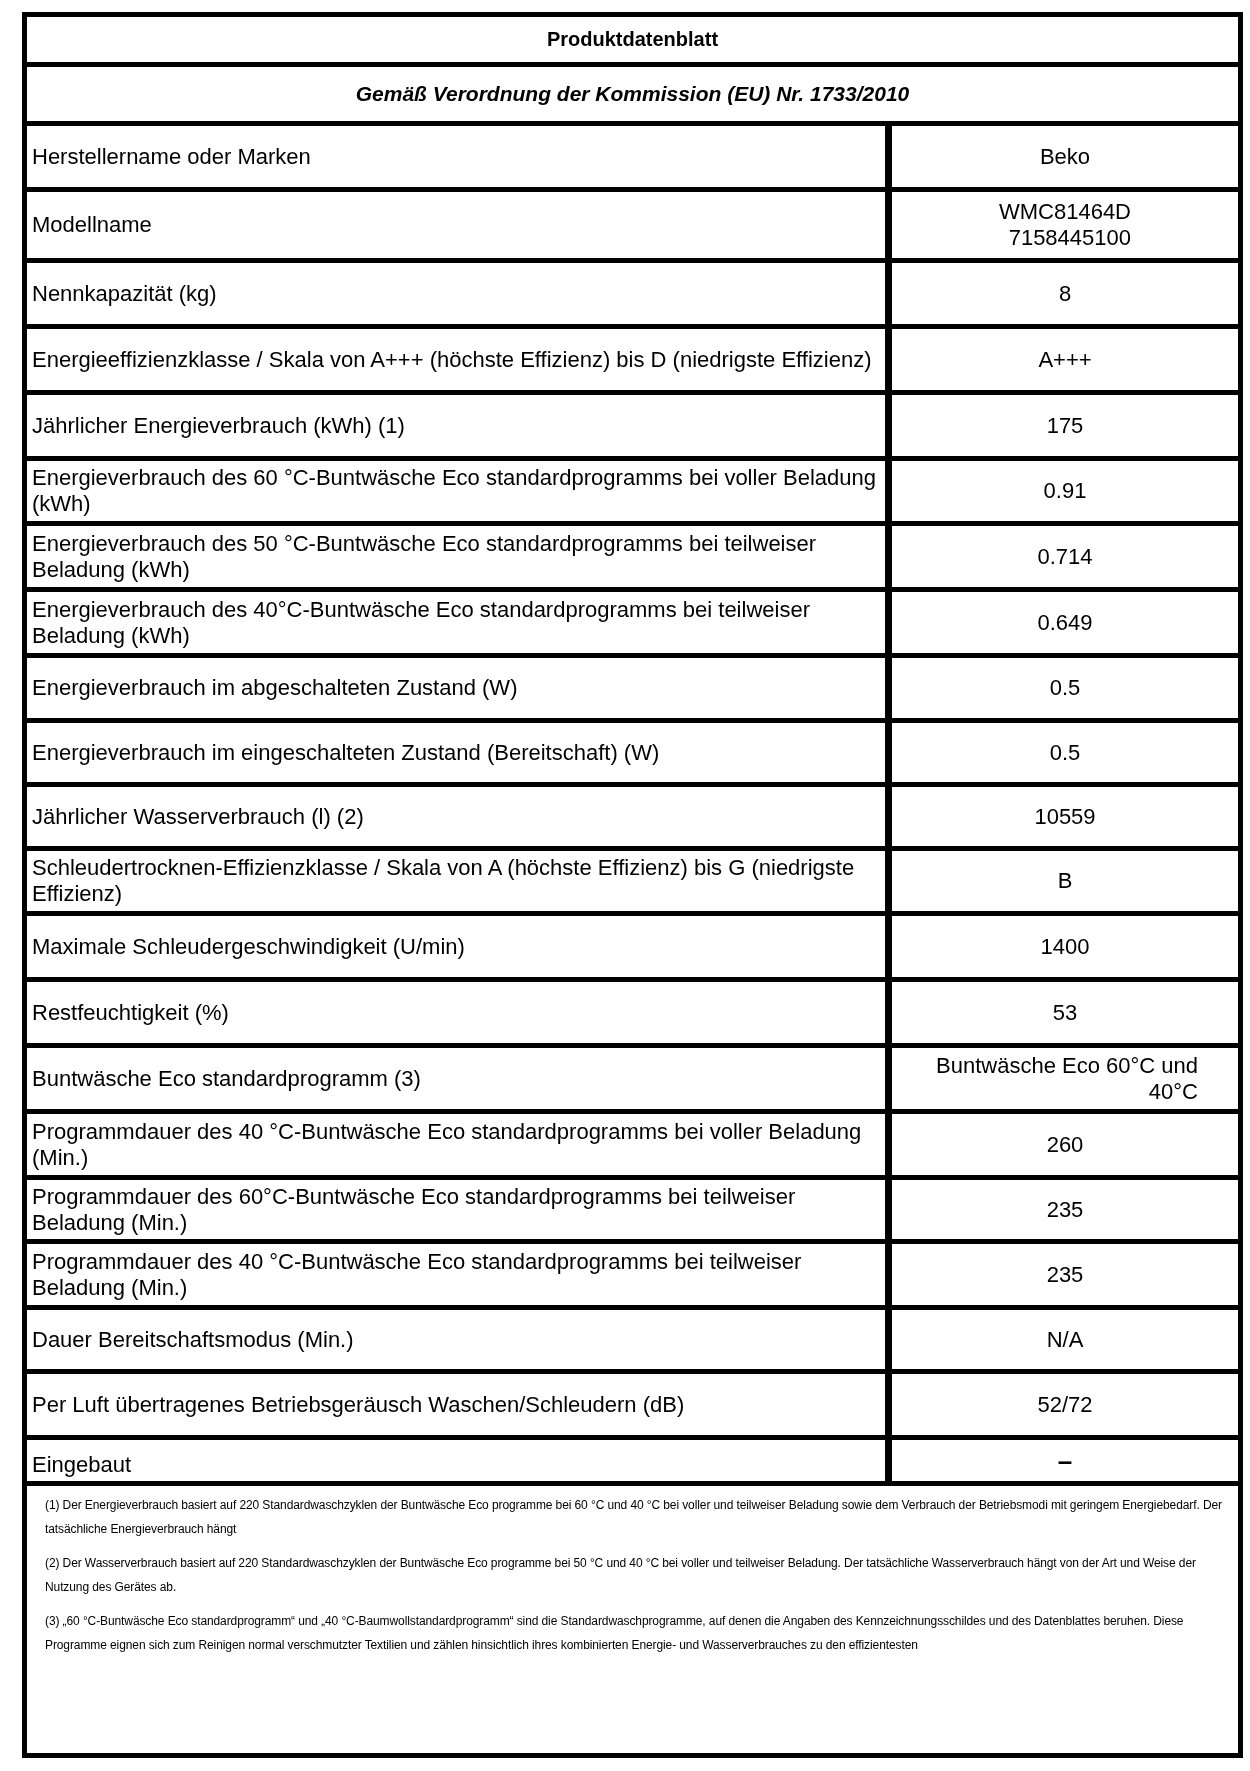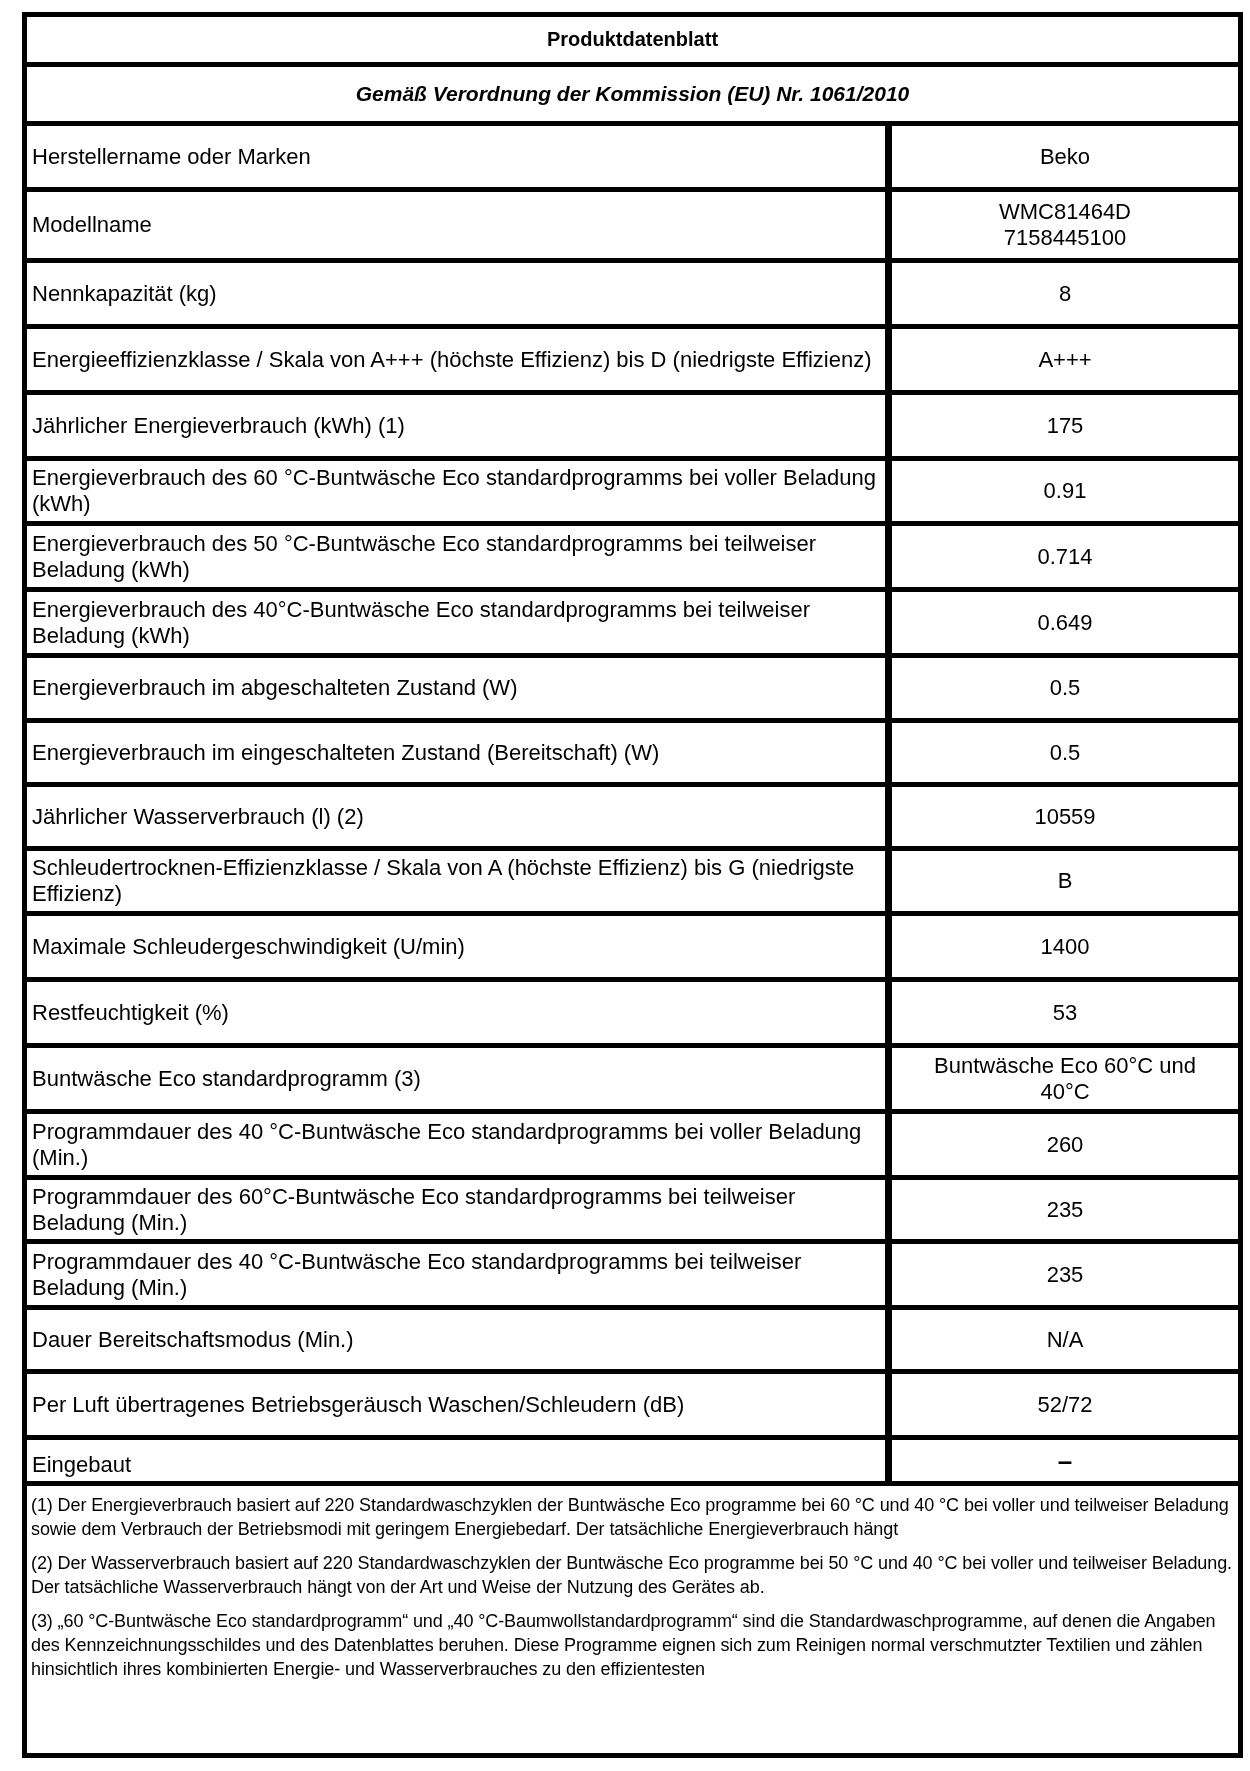--- a/index.html
+++ b/index.html
@@ -9,34 +9,34 @@
            box-sizing: border-box; border: 5px solid #000; background: #fff; margin-left: 8px; }
   .row { position: absolute; left: 0; right: 0; box-sizing: border-box;
          border-bottom: 5px solid #000; display: flex; }
   .row.title { top: 0; height: 50px; align-items: center; justify-content: center;
                font-weight: bold; font-size: 20px; }
   .row.subtitle { top: 50px; height: 59px; align-items: center; justify-content: center;
                   font-weight: bold; font-style: italic; font-size: 21px; }
   .label { width: 865px; box-sizing: border-box; border-right: 7px solid #000000;
            padding: 0 5px; display: flex; align-items: center; font-size: 22px; line-height: 26px; }
   .value { flex: 1; display: flex; align-items: center; justify-content: center;
-           text-align: center; font-size: 22px; line-height: 26px; padding: 0 6px; }
-  .notes { position: absolute; left: 0; right: 0; top: 1464px; bottom: 0; padding: 12px 4px 0 4px;
-           font-size: 18px; line-height: 24px; letter-spacing: -0.1px; }
+           text-align: right; font-size: 22px; line-height: 26px; padding: 0 6px; }
+  .notes { position: absolute; left: 0; right: 0; top: 1464px; bottom: 0; padding: 12px 4px 0 18px;
+           font-size: 12px; line-height: 24px; letter-spacing: -0.1px; }
   .note { margin-bottom: 10px; }
 </style>
 </head>
 <body>
 
 <div class="sheet">
   <div class="row title">
     <span>Produktdatenblatt</span>
   </div>
   <div class="row subtitle">
-    <span>Gemäß Verordnung der Kommission (EU) Nr. 1061/2010</span>
+    <span>Gemäß Verordnung der Kommission (EU) Nr. 1733/2010</span>
   </div>
 
   <div class="row" style="top:109px;height:66px">
     <div class="label">Herstellername oder Marken</div>
     <div class="value">Beko</div>
   </div>
   <div class="row" style="top:175px;height:71px">
     <div class="label">Modellname</div>
     <div class="value" style="white-space:pre-line">WMC81464D
 7158445100</div>

